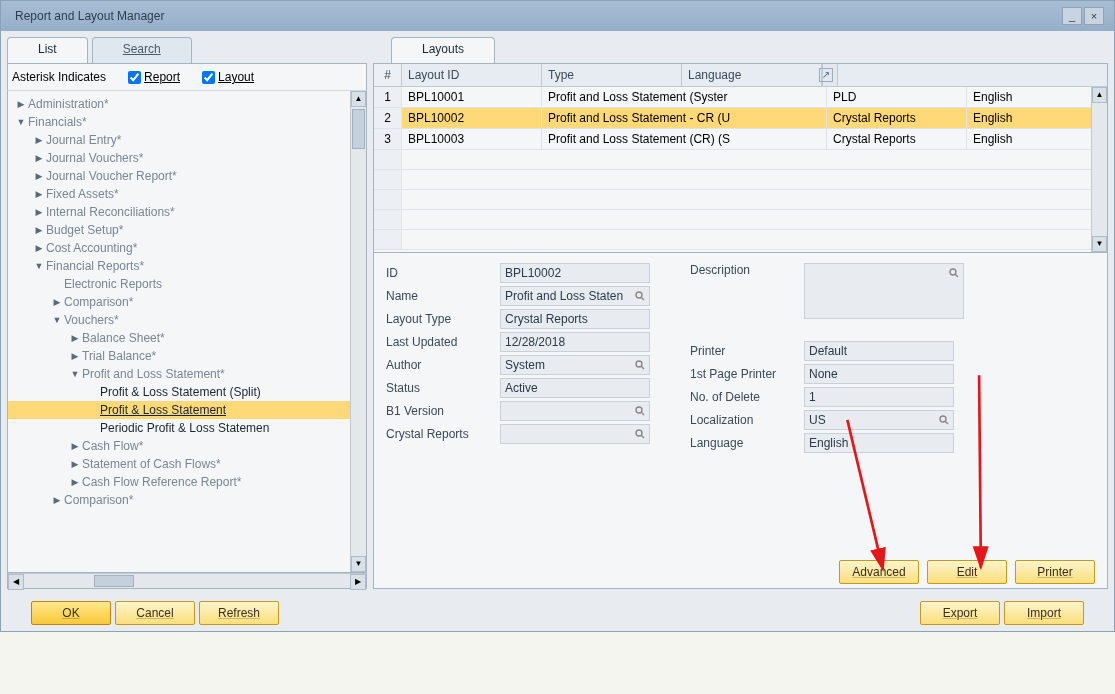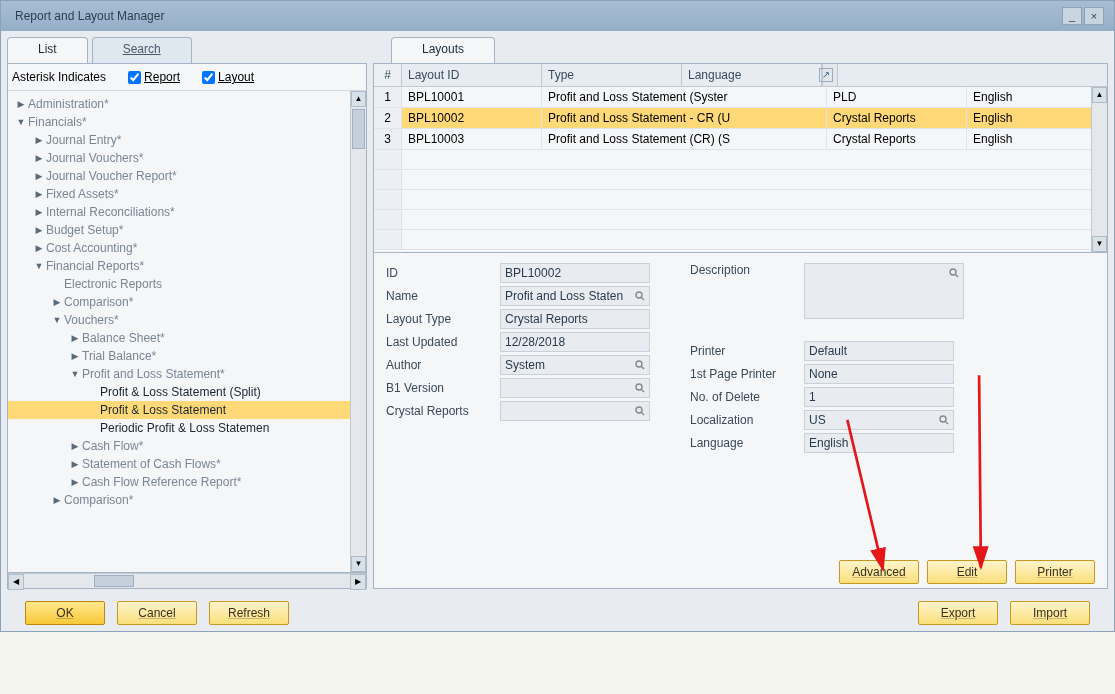--- a/index.html
+++ b/index.html
@@ -52,21 +52,21 @@
 .details { flex:1; padding: 10px 12px; display:flex; gap:40px; }
 .det-col { display:flex; flex-direction:column; gap:3px; }
 .det-row { display:flex; align-items:center; gap:4px; }
 .det-lab { width:110px; color:#3a4a5a; }
 .det-val { width:150px; height:20px; background:#e8ecf0; border:1px solid #c8d0d8; padding:2px 4px; position:relative; color:#2a3a4a; }
 .det-val.wide { width:150px; }
 .det-ta { width:160px; height:56px; background:#e8ecf0; border:1px solid #c8d0d8; position:relative; }
 .lookup { position:absolute; right:2px; top:2px; width:14px; height:14px; display:flex; align-items:center; justify-content:center; cursor:pointer; }
 .lookup svg { width:10px; height:10px; }
 .btnrow { display:flex; gap:8px; padding: 4px 12px; justify-content:flex-end; }
-.footer { display:flex; padding: 6px 24px; gap: 12px; align-items:flex-start; }
+.footer { display:flex; padding: 6px 30px; gap: 4px; align-items:flex-start; }
 .sapbtn { min-width:80px; height:24px; background: linear-gradient(#fef4cc,#fadf7a); border:1px solid #c59820; border-radius:2px; color:#3a3020; cursor:pointer; padding:0 10px; font-size:12px; text-decoration: underline; text-decoration-color: rgba(0,0,0,0.2); }
 .sapbtn.pri { background: linear-gradient(#ffe88c,#f8c838); border-color:#c08410; }
 .flex1 { flex:1; }
 .arrows-overlay { position:absolute; left:0; right:0; top:0; bottom:0; pointer-events:none; }
 .arrows-overlay svg { width:100%; height:100%; }
 </style>
 </head>
 <body>
 
 <div class="window">
@@ -155,21 +155,21 @@
               <span>Trial Balance*</span>
             </div>
             <div class="tree-item" style="padding-left: 62px;">
               <span class="arrow">▼</span>
               <span>Profit and Loss Statement*</span>
             </div>
             <div class="tree-item blk" style="padding-left: 80px;">
               <span class="arrow"></span>
               <span>Profit &amp; Loss Statement (Split)</span>
             </div>
-            <div class="tree-item blk sel" style="padding-left: 80px;">
+            <div class="tree-item blk sel" style="padding-left: 80px; text-decoration: underline;">
               <span class="arrow"></span>
               <span>Profit &amp; Loss Statement</span>
             </div>
             <div class="tree-item blk" style="padding-left: 80px;">
               <span class="arrow"></span>
               <span>Periodic Profit &amp; Loss Statemen</span>
             </div>
             <div class="tree-item" style="padding-left: 62px;">
               <span class="arrow">▶</span>
               <span>Cash Flow*</span>
@@ -288,20 +288,24 @@
                 <div class="det-val">12/28/2018</div>
               </div>
             <div class="det-row">
                 <div class="det-lab">Author</div>
                 <div class="det-val"><span>System</span><span class="lookup">
                     <svg viewBox="0 0 10 10">
                       <circle cx="4" cy="4" r="3" fill="none" stroke="#888" stroke-width="1.4"></circle>
                       <line x1="6.2" y1="6.2" x2="9" y2="9" stroke="#888" stroke-width="1.4"></line>
                     </svg>
                   </span></div>
+              </div>
+            <div class="det-row">
+                <div class="det-lab">Status</div>
+                <div class="det-val">Active</div>
               </div>
             <div class="det-row">
                 <div class="det-lab">B1 Version</div>
                 <div class="det-val"><span></span><span class="lookup">
                     <svg viewBox="0 0 10 10">
                       <circle cx="4" cy="4" r="3" fill="none" stroke="#888" stroke-width="1.4"></circle>
                       <line x1="6.2" y1="6.2" x2="9" y2="9" stroke="#888" stroke-width="1.4"></line>
                     </svg>
                   </span></div>
               </div>

